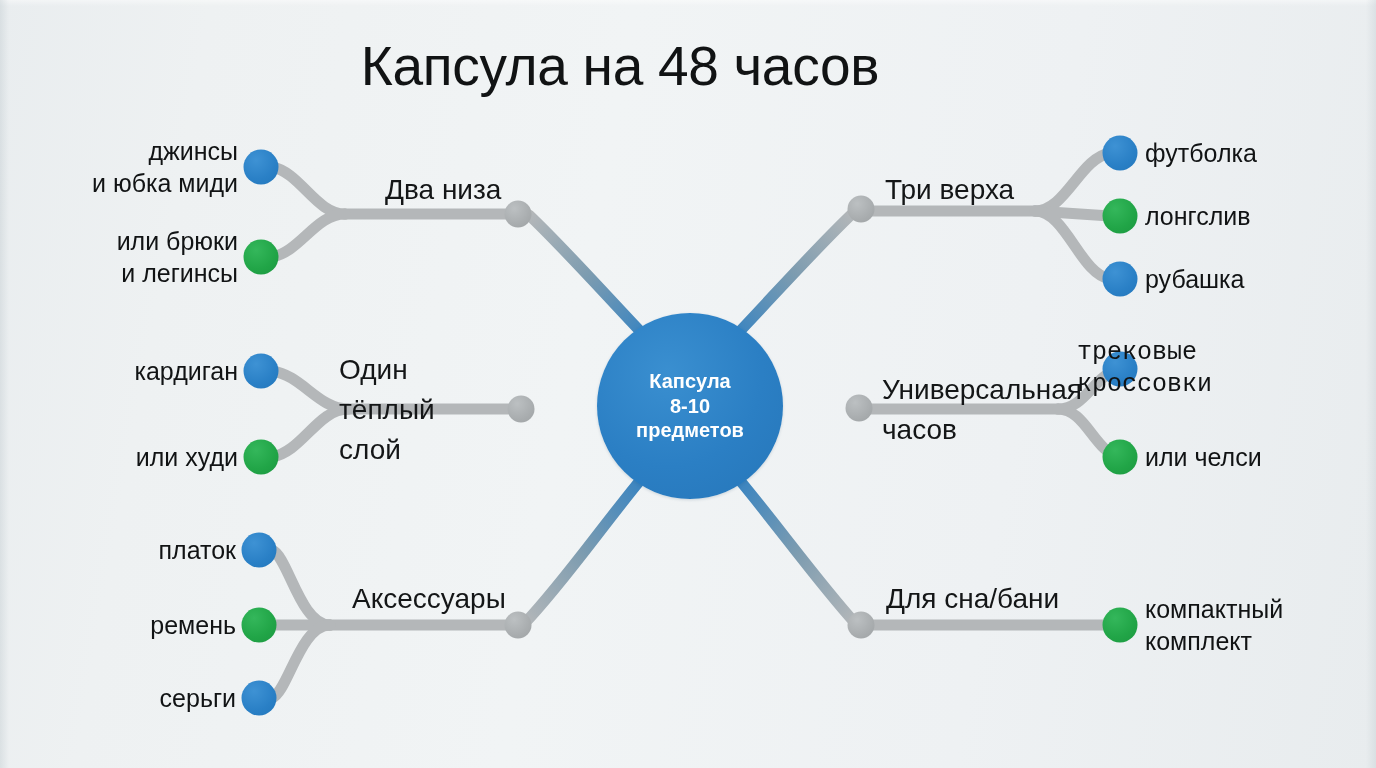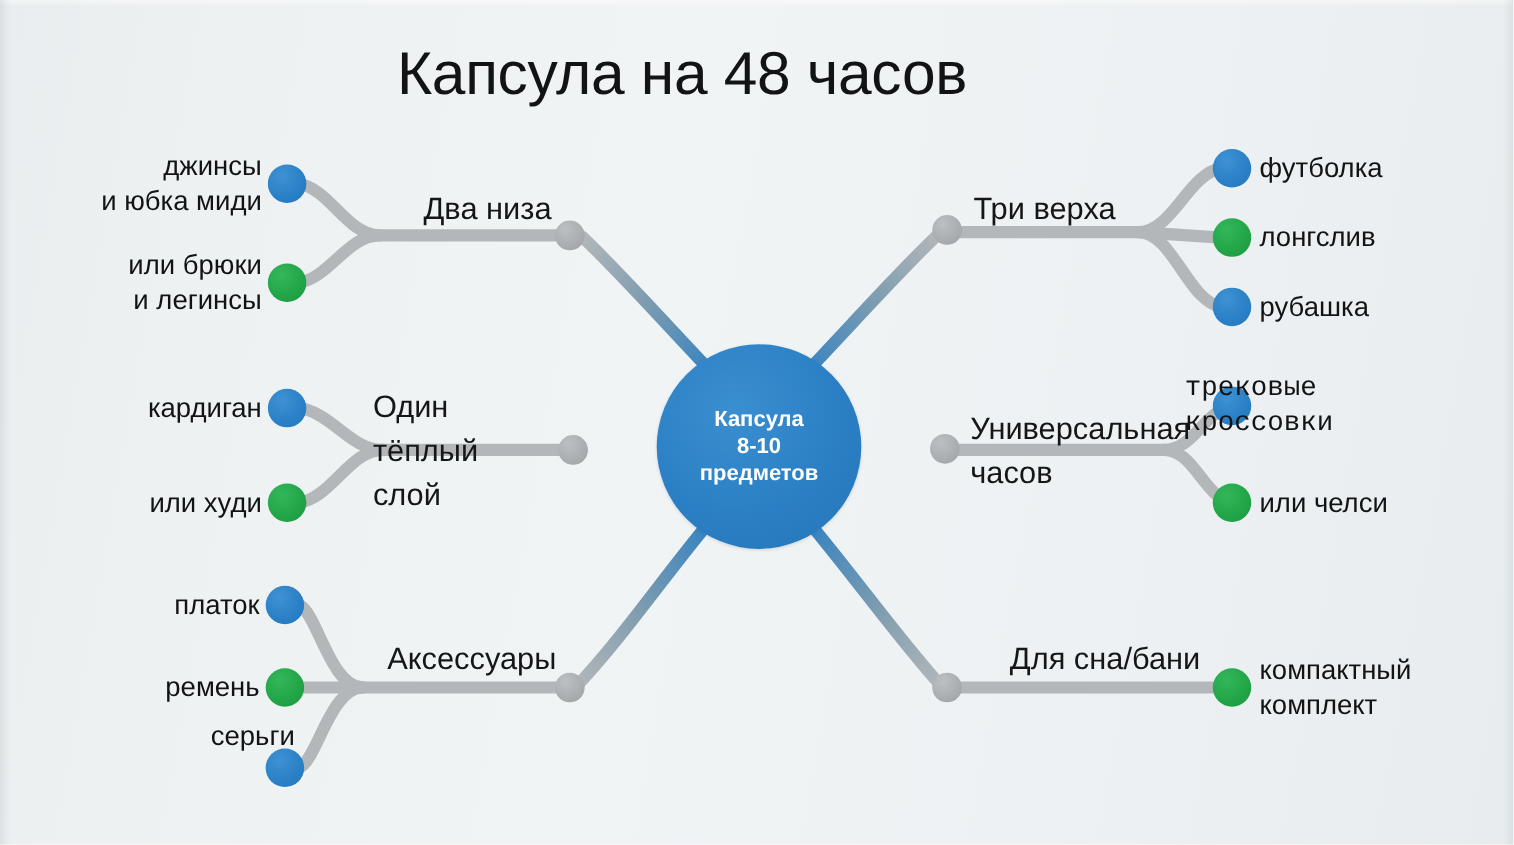--- a/index.html
+++ b/index.html
@@ -221,21 +221,21 @@
   <div class="gnode" style="left:861px; top:625px;"></div>
 
   <div class="branch-label lab-right" style="left:385px; top:190px;">Два низа</div>
   <div class="branch-label lab-right" style="left:339px; top:410px; text-align:left; width:162px;">Один тёплый
 слой</div>
   <div class="branch-label lab-right" style="left:352px; top:599px;">Аксессуары</div>
 
   <div class="branch-label lab-right" style="left:885px; top:190px;">Три верха</div>
   <div class="branch-label lab-right" style="left:882px; top:410px; text-align:left; width:200px;">Универсальная
 часов</div>
-  <div class="branch-label lab-right" style="left:886px; top:599px;margin-left:32px;">Для сна/бани</div>
+  <div class="branch-label lab-right" style="left:886px; top:599px;">Для сна/бани</div>
 
   <div class="leaf-dot blue" style="left:261px; top:167px;"></div>
   <div class="leaf-label left" style="left:238px; top:167px;">джинсы
 и юбка миди</div>
 
   <div class="leaf-dot green" style="left:261px; top:257px;"></div>
   <div class="leaf-label left" style="left:238px; top:257px;">или брюки
 и легинсы</div>
 
   <div class="leaf-dot blue" style="left:261px; top:371px;"></div>
@@ -244,21 +244,21 @@
   <div class="leaf-dot green" style="left:261px; top:457px;"></div>
   <div class="leaf-label left" style="left:238px; top:457px;">или худи</div>
 
   <div class="leaf-dot blue" style="left:259px; top:550px;"></div>
   <div class="leaf-label left" style="left:236px; top:550px;">платок</div>
 
   <div class="leaf-dot green" style="left:259px; top:625px;"></div>
   <div class="leaf-label left" style="left:236px; top:625px;">ремень</div>
 
   <div class="leaf-dot blue" style="left:259px; top:698px;"></div>
-  <div class="leaf-label left" style="left:236px; top:669px;margin-left:32px;">серьги</div>
+  <div class="leaf-label left" style="left:236px; top:698px;">серьги</div>
 
   <div class="leaf-dot blue" style="left:1120px; top:153px;"></div>
   <div class="leaf-label right" style="left:1145px; top:153px;">футболка</div>
 
   <div class="leaf-dot green" style="left:1120px; top:216px;"></div>
   <div class="leaf-label right" style="left:1145px; top:216px;">лонгслив</div>
 
   <div class="leaf-dot blue" style="left:1120px; top:279px;"></div>
   <div class="leaf-label right" style="left:1145px; top:279px;">рубашка</div>
 

